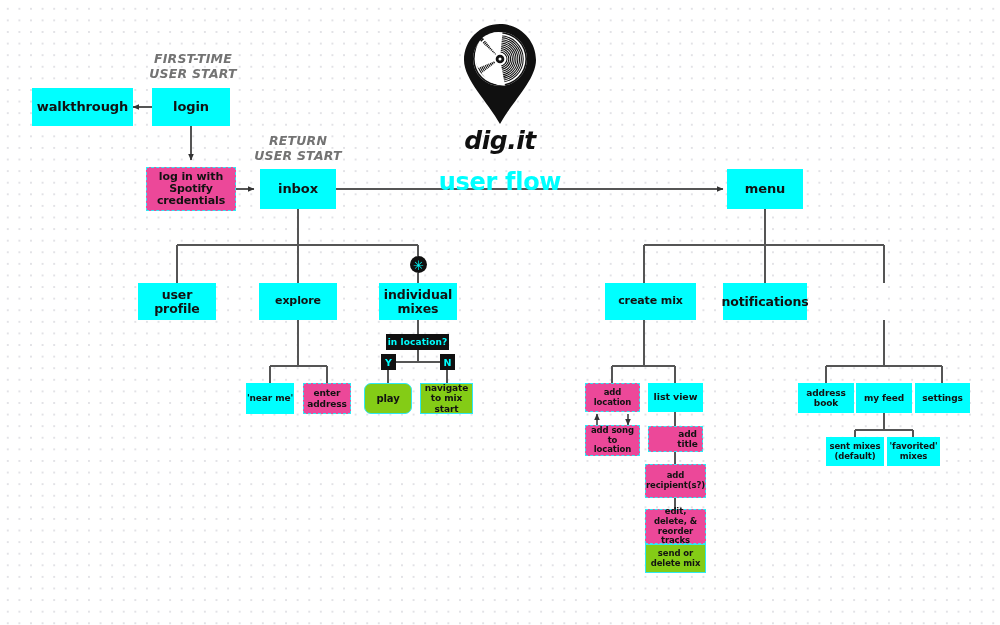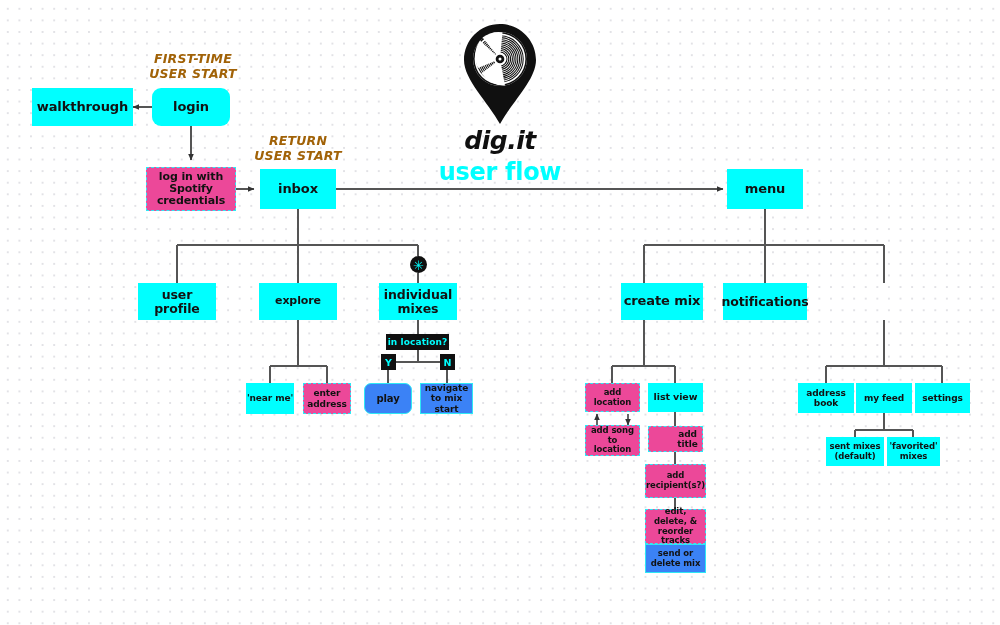--- a/index.html
+++ b/index.html
@@ -19,23 +19,23 @@
   
   .node{
     position:absolute;box-sizing:border-box;
     display:flex;align-items:center;justify-content:center;text-align:center;
     color:#121212;font-weight:700;line-height:1.12;
     letter-spacing:-0.1px;
     z-index:5;
   }
   .fill    { background:#0ff; }
   .dashed  { background:#ec4899; border:1.6px dashed #2ee8f5; }
-  .outline { background:#3b82f6; border:1.8px solid #2ee8f5;text-align:center; }
-
-  .lbl{font-style:italic;font-weight:700;color:#a16207;letter-spacing:.2px;
+  .outline { background:#84cc16; border:1.8px solid #2ee8f5;text-align:center; }
+
+  .lbl{font-style:italic;font-weight:700;color:#737373;letter-spacing:.2px;
        text-align:center;position:absolute;line-height:1.18;z-index:6;}
 
   
   .chip{
     position:absolute;background:#101010;color:#0ff;
     display:flex;align-items:center;justify-content:center;
     font-weight:700;z-index:6;box-sizing:border-box;
   }
   .chip.cond{letter-spacing:.1px;}
 
@@ -45,21 +45,21 @@
     justify-content:center;font-size:13px;font-weight:700;z-index:7;
     line-height:1;
   }
   .badge span{display:block;transform:translateY(1px);}
 
   
   #brand{position:absolute;left:438px;top:22px;width:124px;text-align:center;z-index:6;}
   #pin{width:84px;height:104px;margin:0 auto;}
   #wordmark{font-size:25px;font-weight:800;font-style:italic;color:#101010;
             letter-spacing:-.5px;margin-top:-4px;}
-  #subtitle{font-size:24px;font-weight:800;color:#0ff;letter-spacing:-.3px;margin-top:3px;}
+  #subtitle{font-size:24px;font-weight:800;color:#0ff;letter-spacing:-.3px;margin-top:13px;}
 </style>
 </head>
 <body>
 
 <div id="canvas">
 
   <svg id="wires" viewBox="0 0 1000 625">
     <defs>
       <marker id="ah" markerWidth="7" markerHeight="7" refX="6" refY="3.2" orient="auto" markerUnits="userSpaceOnUse">
         <path d="M0,0.4 L6.4,3.2 L0,6 z" fill="#333"></path>
@@ -164,21 +164,21 @@
     <div>FIRST-TIME</div>
     <div>USER START</div>
   </div>
   <div class="lbl" style="left:243px;top:134px;width:110px;font-size:12.5px;">
     <div>RETURN</div>
     <div>USER START</div>
   </div>
 
   <div class="node fill" style="left:32px;top:88px;width:101px;height:38px;font-size:13px;">walkthrough</div>
 
-  <div class="node fill" style="left:152px;top:88px;width:78px;height:38px;font-size:13px;border-radius:9px;">login</div>
+  <div class="node fill" style="left:152px;top:88px;width:78px;height:38px;font-size:13px;">login</div>
 
   <div class="node dashed" style="left:146px;top:167px;width:90px;height:44px;font-size:11px;padding:0 4px;">log in with Spotify credentials</div>
 
   <div class="node fill" style="left:260px;top:169px;width:76px;height:40px;font-size:13px;">inbox</div>
 
   <div class="node fill" style="left:727px;top:169px;width:76px;height:40px;font-size:13px;">menu</div>
 
   <div class="node fill" style="left:138px;top:283px;width:78px;height:37px;font-size:12.5px;">user profile</div>
 
   <div class="node fill" style="left:259px;top:283px;width:78px;height:37px;font-size:11px;">explore</div>
@@ -186,21 +186,21 @@
   <div class="node fill" style="left:379px;top:283px;width:78px;height:37px;font-size:12.5px;padding:0 12px;">individual mixes</div>
 
   <div class="node fill" style="left:246px;top:383px;width:48px;height:31px;font-size:9px;">'near me'</div>
 
   <div class="node dashed" style="left:303px;top:383px;width:48px;height:31px;font-size:9px;padding:0 2px;">enter address</div>
 
   <div class="node outline" style="left:364px;top:383px;width:48px;height:31px;font-size:10px;border-radius:7px;">play</div>
 
   <div class="node outline" style="left:420px;top:383px;width:53px;height:31px;font-size:9px;padding:0 2px;">navigate to mix start</div>
 
-  <div class="node fill" style="left:621px;top:283px;width:82px;height:37px;font-size:13px;">create mix</div>
+  <div class="node fill" style="left:605px;top:283px;width:91px;height:37px;font-size:11px;">create mix</div>
 
   <div class="node fill" style="left:723px;top:283px;width:84px;height:37px;font-size:12.5px;">notifications</div>
 
 
   <div class="node dashed" style="left:585px;top:383px;width:55px;height:29px;font-size:8.5px;padding:0 2px;">add location</div>
 
   <div class="node dashed" style="left:585px;top:425px;width:55px;height:31px;font-size:8.5px;padding:0 2px;">add song to location</div>
 
   <div class="node fill" style="left:648px;top:383px;width:55px;height:29px;font-size:9.5px;">list view</div>
 

